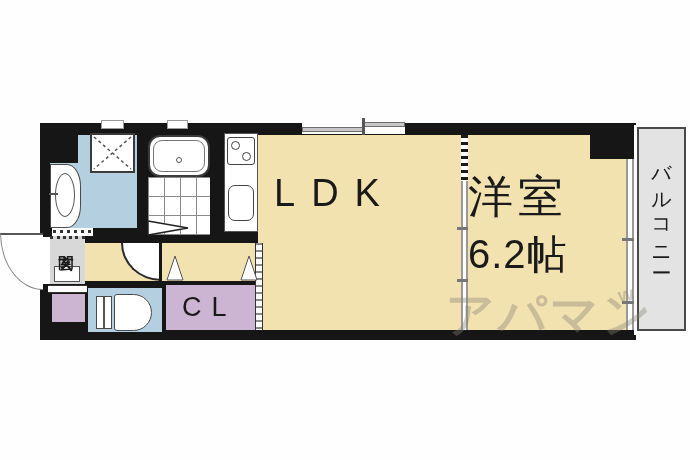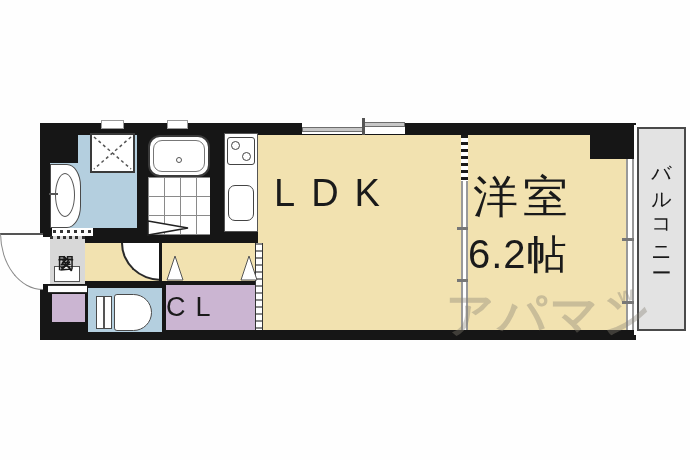--- a/index.html
+++ b/index.html
@@ -86,21 +86,21 @@
               background-image:repeating-linear-gradient(180deg,#888 0 2px,transparent 2px 7px);"></div>
 
   <svg class="abs" style="left:165px;top:254px;" width="20" height="28">
     <polygon points="2,26 18,26 10,2" fill="#fff" stroke="#555" stroke-width="1"></polygon>
   </svg>
   <svg class="abs" style="left:239px;top:254px;" width="20" height="28">
     <polygon points="2,26 18,26 10,2" fill="#fff" stroke="#555" stroke-width="1"></polygon>
   </svg>
 
   <div class="abs purple" style="left:166px;top:285px;width:89px;height:45px;">
-    <div class="abs roomlabel" style="left:0;top:9px;width:100%;font-size:27px;letter-spacing:10px;padding-left:0;font-weight:500;"><span>CL</span></div>
+    <div class="abs roomlabel" style="left:16px;top:9px;width:100%;font-size:27px;letter-spacing:10px;padding-left:0;font-weight:500;"><span>CL</span></div>
   </div>
 
   <div class="abs" style="left:50px;top:236px;width:35px;height:48px;background:var(--entry,#d8d8d8);border-top:3px dotted #333;">
     <div class="abs" style="left:4px;top:27px;width:26px;height:16px;background:#fff;border:1px solid #555;"></div>
     <div class="abs vtext" style="left:9px;top:3px;font-size:15px;font-weight:bold;letter-spacing:1px;"><span>玄関</span></div>
   </div>
   <div class="abs" style="left:48px;top:285px;width:39px;height:8px;background:#fff;border-top:1.5px solid #333;border-bottom:1.5px solid #333;"></div>
   <div class="abs purple" style="left:52px;top:294px;width:33px;height:28px;"></div>
 
   <div class="abs" style="left:40px;top:237px;width:10px;height:47px;background:#fff;"></div>
@@ -112,21 +112,21 @@
   </div>
   <div class="abs fixture thin" style="left:114px;top:294px;width:38px;height:37px;background:#fff;border-radius:3px 19px 19px 3px;"></div>
 
   <div class="abs" style="left:461px;top:135px;width:7px;height:46px;background:repeating-linear-gradient(180deg,#1a1a1a 0 3px,#fff 3px 7px);"></div>
   <div class="abs" style="left:461px;top:181px;width:7px;height:149px;background:#fff;border-left:2px solid #999;border-right:2px solid #999;"></div>
   <div class="abs tick" style="left:457px;top:227px;width:15px;height:3px;"></div>
   <div class="abs tick" style="left:457px;top:279px;width:15px;height:3px;"></div>
 
   <div class="abs cream" style="left:468px;top:135px;width:158px;height:195px;"></div>
   <div class="abs wall" style="left:590px;top:123px;width:46px;height:36px;"></div>
-  <div class="abs roomlabel" style="left:468px;top:174px;width:172px;font-size:45px;letter-spacing:5px;padding-left:5px;"><span>洋室</span></div>
+  <div class="abs roomlabel" style="left:468px;top:174px;width:172px;font-size:45px;letter-spacing:5px;"><span>洋室</span></div>
   <div class="abs roomlabel" style="left:468px;top:234px;width:134px;font-size:40px;letter-spacing:1px;"><span>6.2帖</span></div>
 
   <div class="abs" style="left:626px;top:159px;width:8px;height:171px;background:#fff;border-left:2px solid #999;border-right:2px solid #999;"></div>
   <div class="abs tick" style="left:622px;top:238px;width:16px;height:3px;"></div>
   <div class="abs tick" style="left:622px;top:301px;width:16px;height:3px;"></div>
 
   <div class="abs" style="left:634px;top:125px;width:56px;height:210px;background:#fff;"></div>
   <div class="abs" style="left:637px;top:127px;width:49px;height:204px;background:var(--balcony,#e3e3e3);border:2px solid #4a4a4a;">
     <div class="abs vtext" style="left:13px;top:22px;font-size:20px;letter-spacing:5px;"><span>バルコニー</span></div>
   </div>

